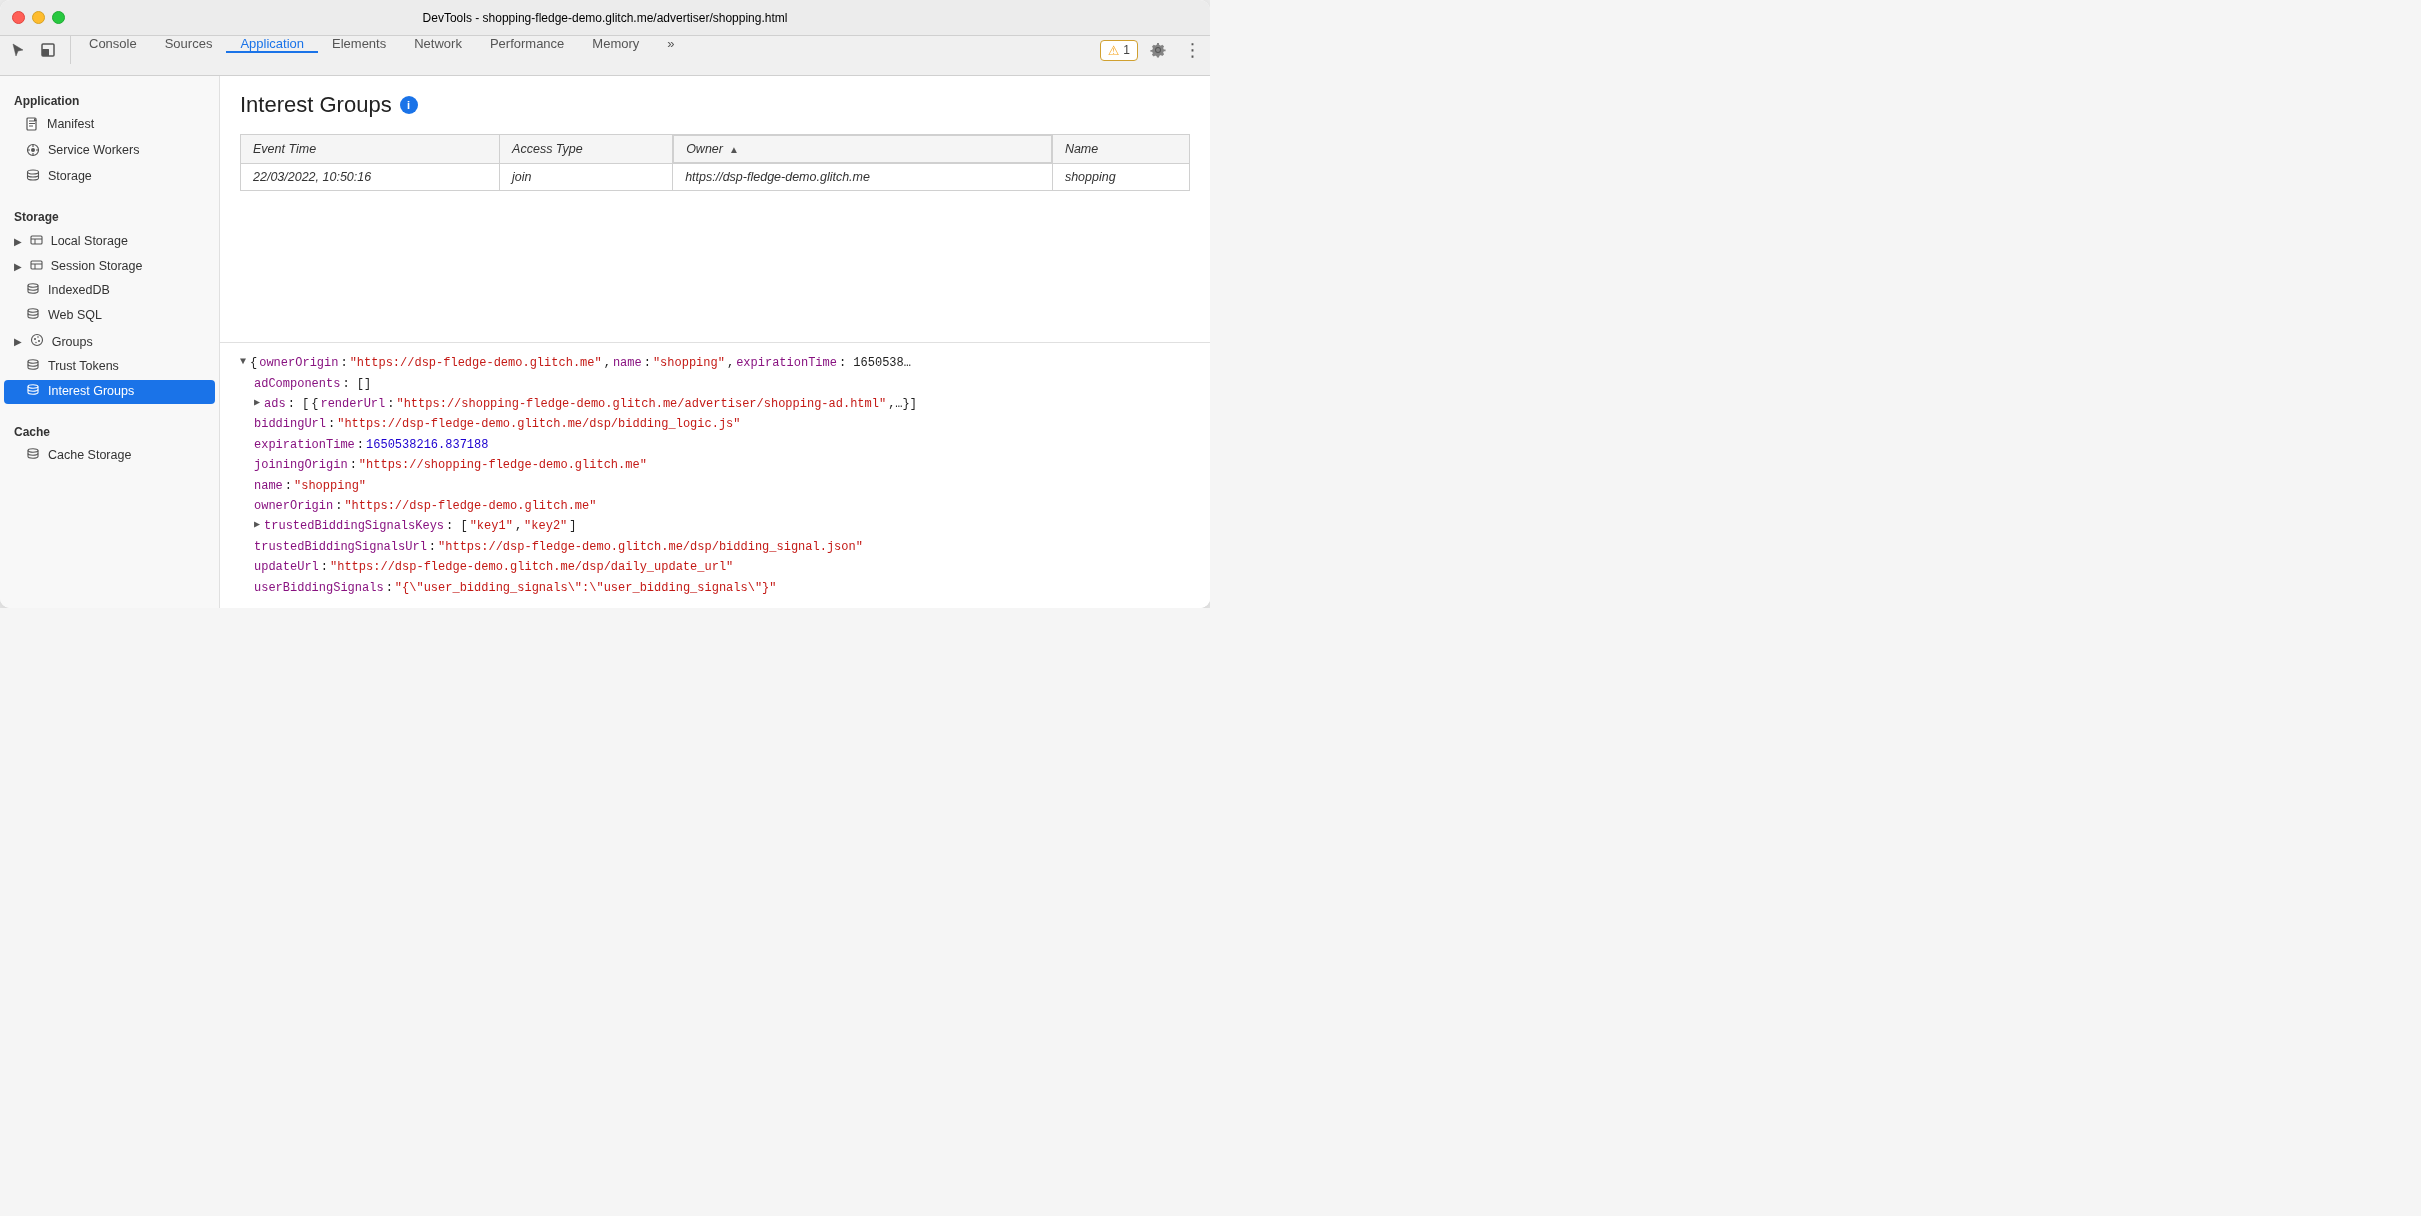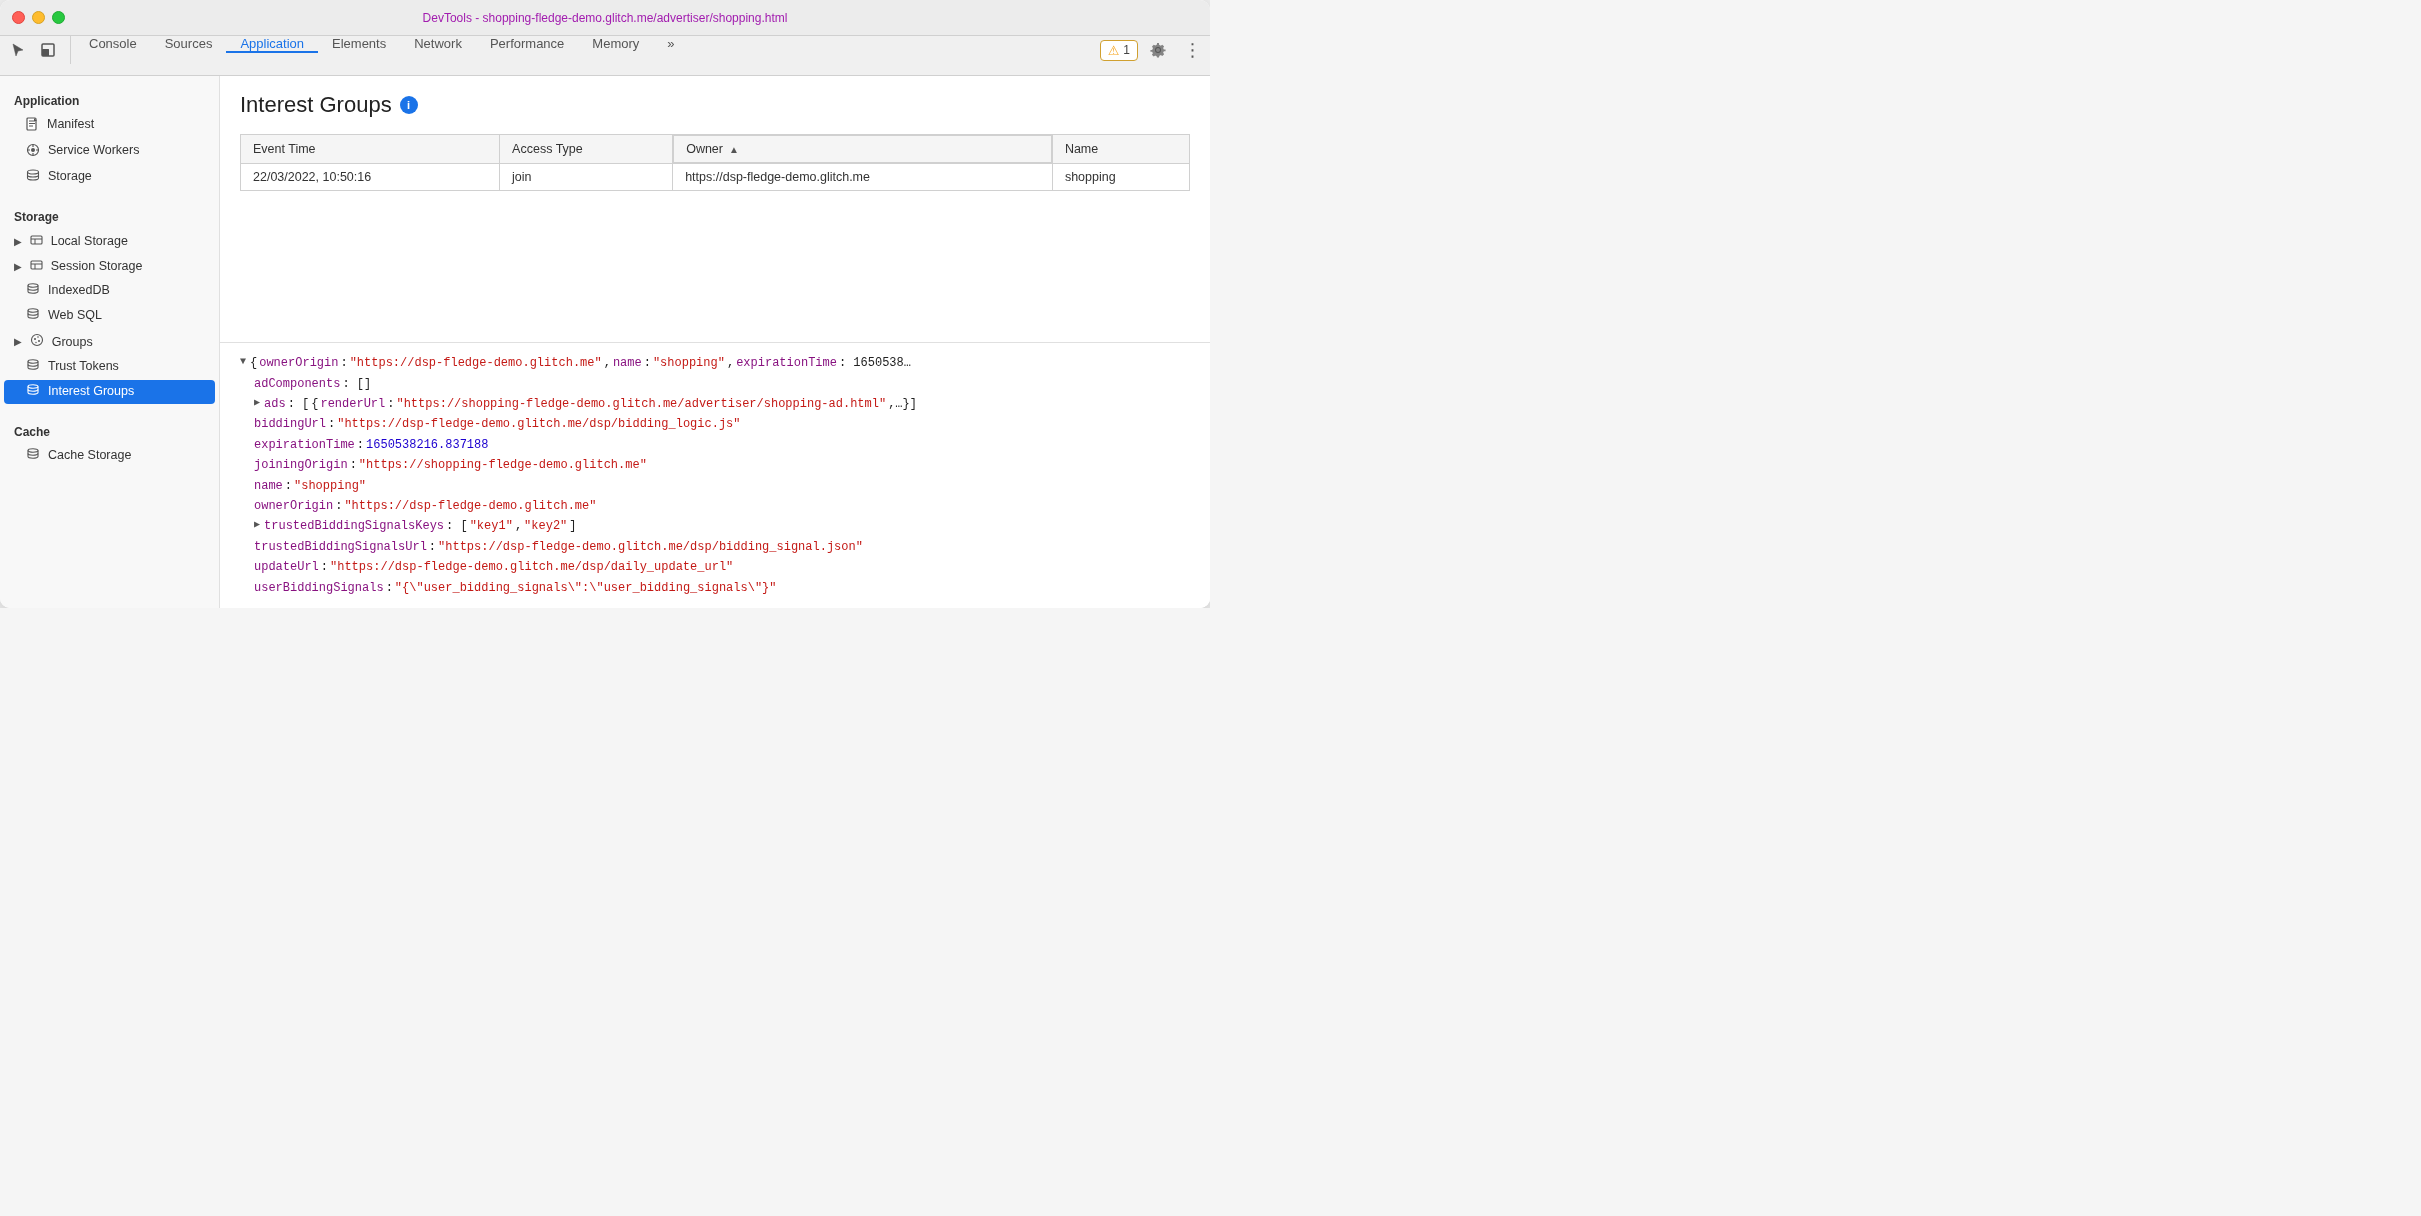--- a/index.html
+++ b/index.html
@@ -44,21 +44,21 @@
       display: inline-block;
     }
     .tl-red { background: #ff5f57; border: 1px solid #e0443e; }
     .tl-yellow { background: #febc2e; border: 1px solid #d6a224; }
     .tl-green { background: #28c840; border: 1px solid #1eab32; }
     .titlebar-title {
       position: absolute;
       left: 50%;
       transform: translateX(-50%);
       font-size: 12px;
-      color: #a21caf;
+      color: #000000;
       white-space: nowrap;
     }
 
     
     .toolbar {
       background: #f0f0f0;
       border-bottom: 1px solid #d0d0d0;
       height: 40px;
       display: flex;
       align-items: flex-start;
@@ -218,20 +218,21 @@
       cursor: pointer;
     }
 
     
     .ig-table {
       width: 100%;
       border-collapse: collapse;
       margin-bottom: 14px;
       border: 1px solid #d0d0d0;
       font-size: 12.5px;
+      font-style: italic;
     }
     .ig-table th {
       background: #f5f5f5;
       border: 1px solid #d0d0d0;
       padding: 6px 12px;
       text-align: left;
       font-weight: 500;
       color: #333;
       white-space: nowrap;
     }

